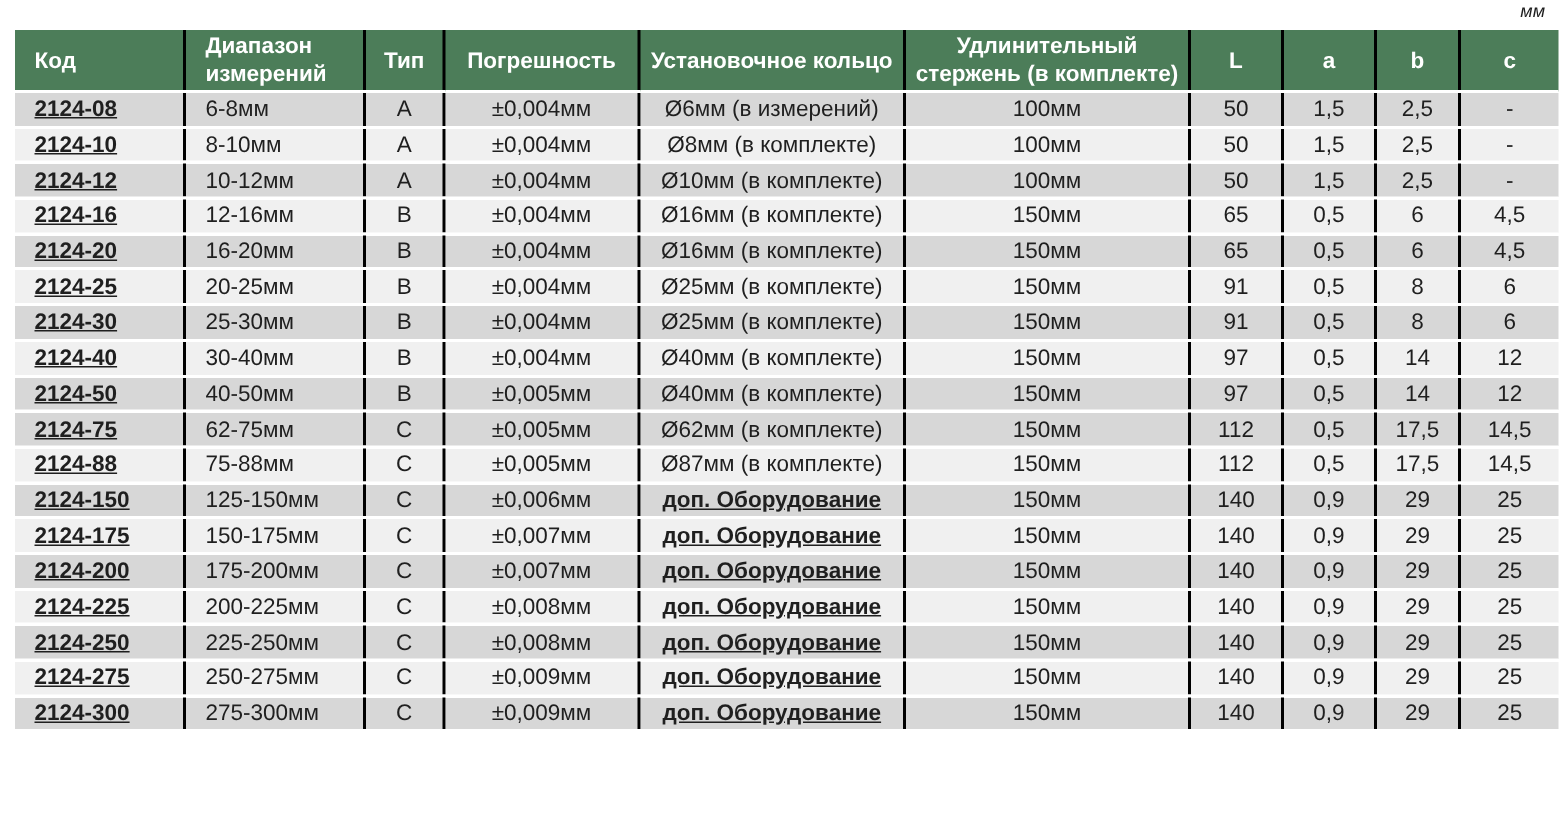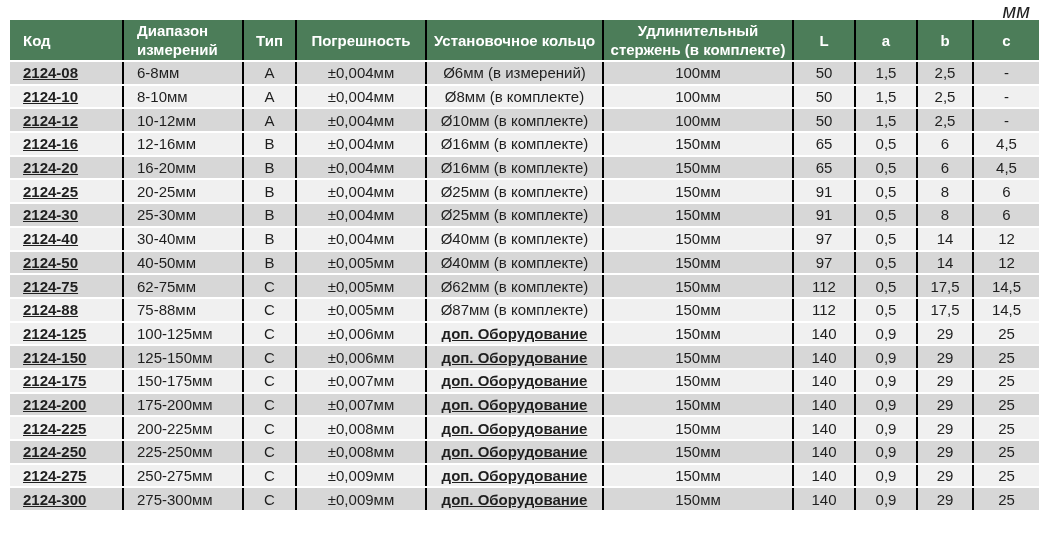--- a/index.html
+++ b/index.html
@@ -11,21 +11,21 @@
     height: 559px;
     overflow: hidden;
     background: #ffffff;
     font-family: "Liberation Sans", sans-serif;
     position: relative;
   }
   .mm-label {
     position: absolute;
     top: 0px;
     right: 9px;
-    font-size: 20px;
+    font-size: 12px;
     font-style: italic;
     color: #1f1f1f;
   }
   table.spec-table {
     position: absolute;
     left: 10px;
     top: 20px;
     width: 1029px;
     border-collapse: collapse;
     table-layout: fixed;
@@ -222,32 +222,20 @@
         <td class="align-left">75-88мм</td>
         <td class="align-center">C</td>
         <td class="align-center">±0,005мм</td>
         <td class="align-center">Ø87мм (в комплекте)</td>
         <td class="align-center">150мм</td>
         <td class="align-center">112</td>
         <td class="align-center">0,5</td>
         <td class="align-center">17,5</td>
         <td class="align-center">14,5</td>
       </tr>
-      <tr class="row-light">
-        <td class="align-left bold">2124-125</td>
-        <td class="align-left">100-125мм</td>
-        <td class="align-center">C</td>
-        <td class="align-center">±0,006мм</td>
-        <td class="align-center bold">доп. Оборудование</td>
-        <td class="align-center">150мм</td>
-        <td class="align-center">140</td>
-        <td class="align-center">0,9</td>
-        <td class="align-center">29</td>
-        <td class="align-center">25</td>
-      </tr>
       <tr class="row-dark">
         <td class="align-left bold">2124-150</td>
         <td class="align-left">125-150мм</td>
         <td class="align-center">C</td>
         <td class="align-center">±0,006мм</td>
         <td class="align-center bold">доп. Оборудование</td>
         <td class="align-center">150мм</td>
         <td class="align-center">140</td>
         <td class="align-center">0,9</td>
         <td class="align-center">29</td>

